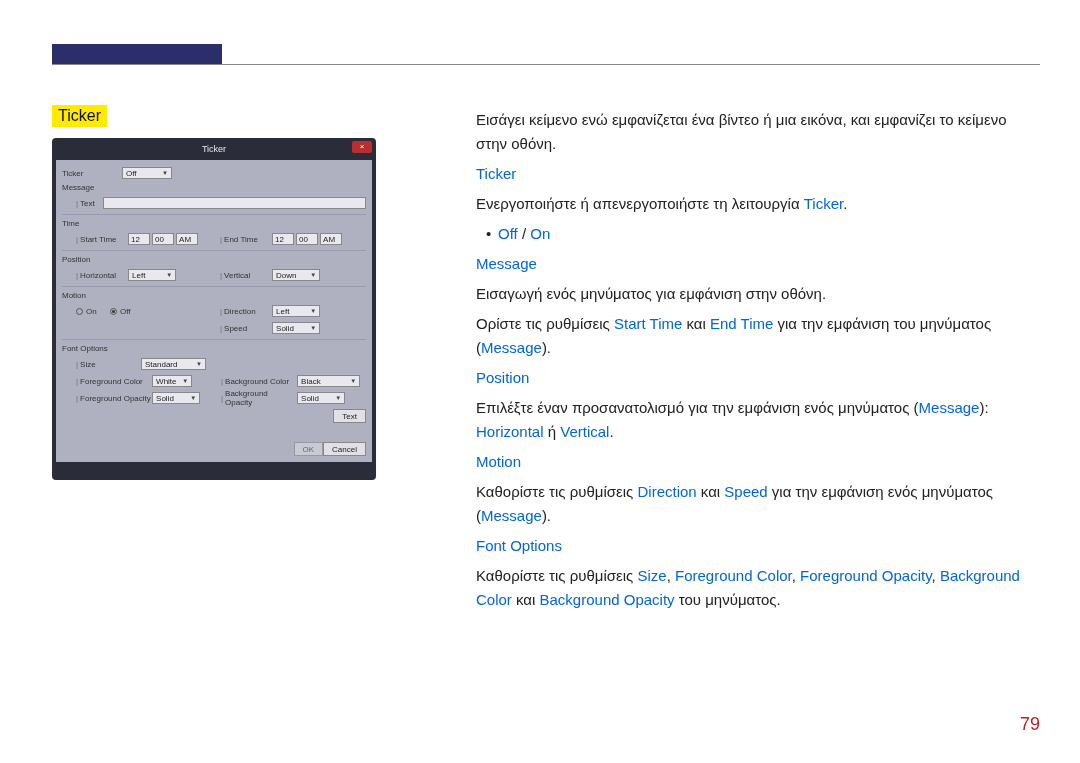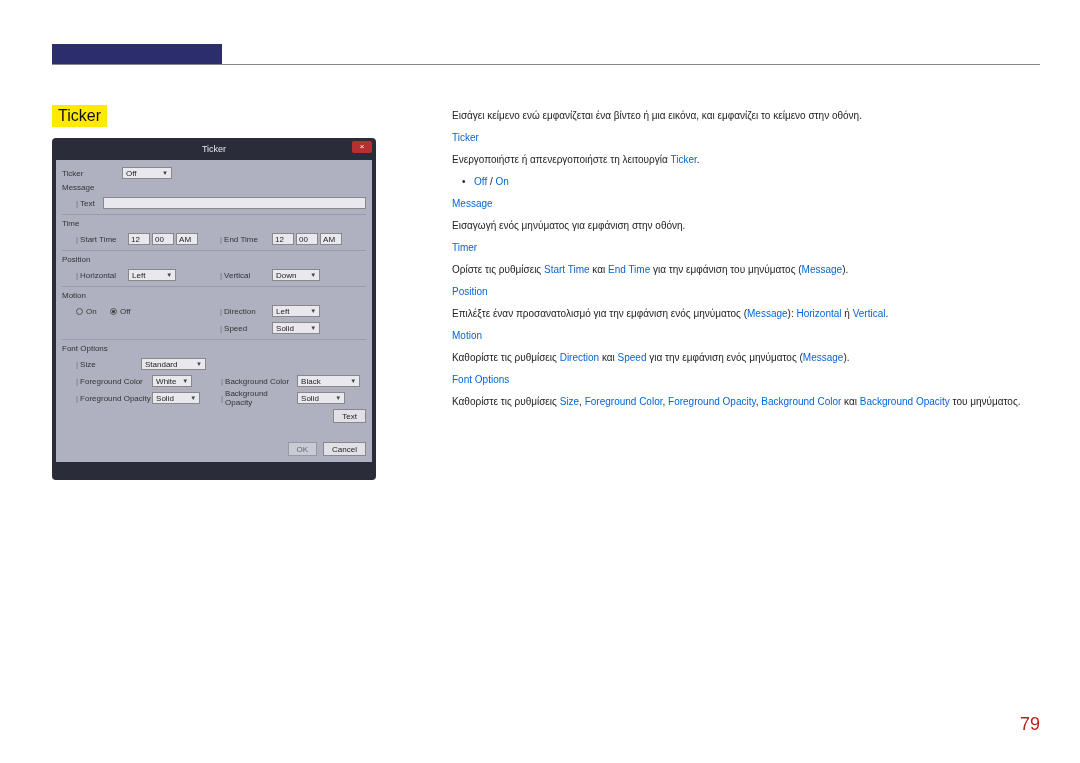--- a/index.html
+++ b/index.html
@@ -117,28 +117,28 @@
   }
   .radio.sel::after {
     content: ""; display: block; width: 3px; height: 3px; background:#333; border-radius:50%;
     margin: 1px auto 0;
   }
   .btn-s {
     background: #e0e0e6; border: 1px solid #888; height: 14px; padding: 0 8px;
     display: inline-flex; align-items: center; font-size: 8px;
   }
   .dialog-footer {
-    position: absolute; bottom: 6px; right: 6px; display: flex; gap: 6px;
+    position: absolute; bottom: 6px; right: 6px; display: flex; gap: 0;
   }
   .content {
     position: absolute;
     top: 108px;
-    left: 452px;
+    left: 476px;
     right: 40px;
-    font-size: 10px;
+    font-size: 15px;
     line-height: 1.6;
     color: #222;
   }
   .content p { margin-bottom: 6px; }
   .blue { color: #0066d6; }
   .bullet { padding-left: 22px; position: relative; }
   .bullet::before { content: "•"; position: absolute; left: 10px; }
   .page-number {
     position: absolute;
     bottom: 28px;
@@ -314,21 +314,20 @@
   <p>Εισάγει κείμενο ενώ εμφανίζεται ένα βίντεο ή μια εικόνα, και εμφανίζει το κείμενο στην οθόνη.</p>
   <p class="blue">Ticker</p>
   <p>
     <span>Ενεργοποιήστε ή απενεργοποιήστε τη λειτουργία </span><span class="blue">Ticker</span><span>.</span>
   </p>
   <p class="bullet">
     <span class="blue">Off</span><span> / </span><span class="blue">On</span>
   </p>
   <p class="blue">Message</p>
   <p>Εισαγωγή ενός μηνύματος για εμφάνιση στην οθόνη.</p>
-  <p class="blue">Timer</p>
   <p>
     <span>Ορίστε τις ρυθμίσεις </span><span class="blue">Start Time</span><span> και </span><span class="blue">End Time</span><span> για την εμφάνιση του μηνύματος (</span><span class="blue">Message</span><span>).</span>
   </p>
   <p class="blue">Position</p>
   <p>
     <span>Επιλέξτε έναν προσανατολισμό για την εμφάνιση ενός μηνύματος (</span><span class="blue">Message</span><span>): </span><span class="blue">Horizontal</span><span> ή </span><span class="blue">Vertical</span><span>.</span>
   </p>
   <p class="blue">Motion</p>
   <p>
     <span>Καθορίστε τις ρυθμίσεις </span><span class="blue">Direction</span><span> και </span><span class="blue">Speed</span><span> για την εμφάνιση ενός μηνύματος (</span><span class="blue">Message</span><span>).</span>

